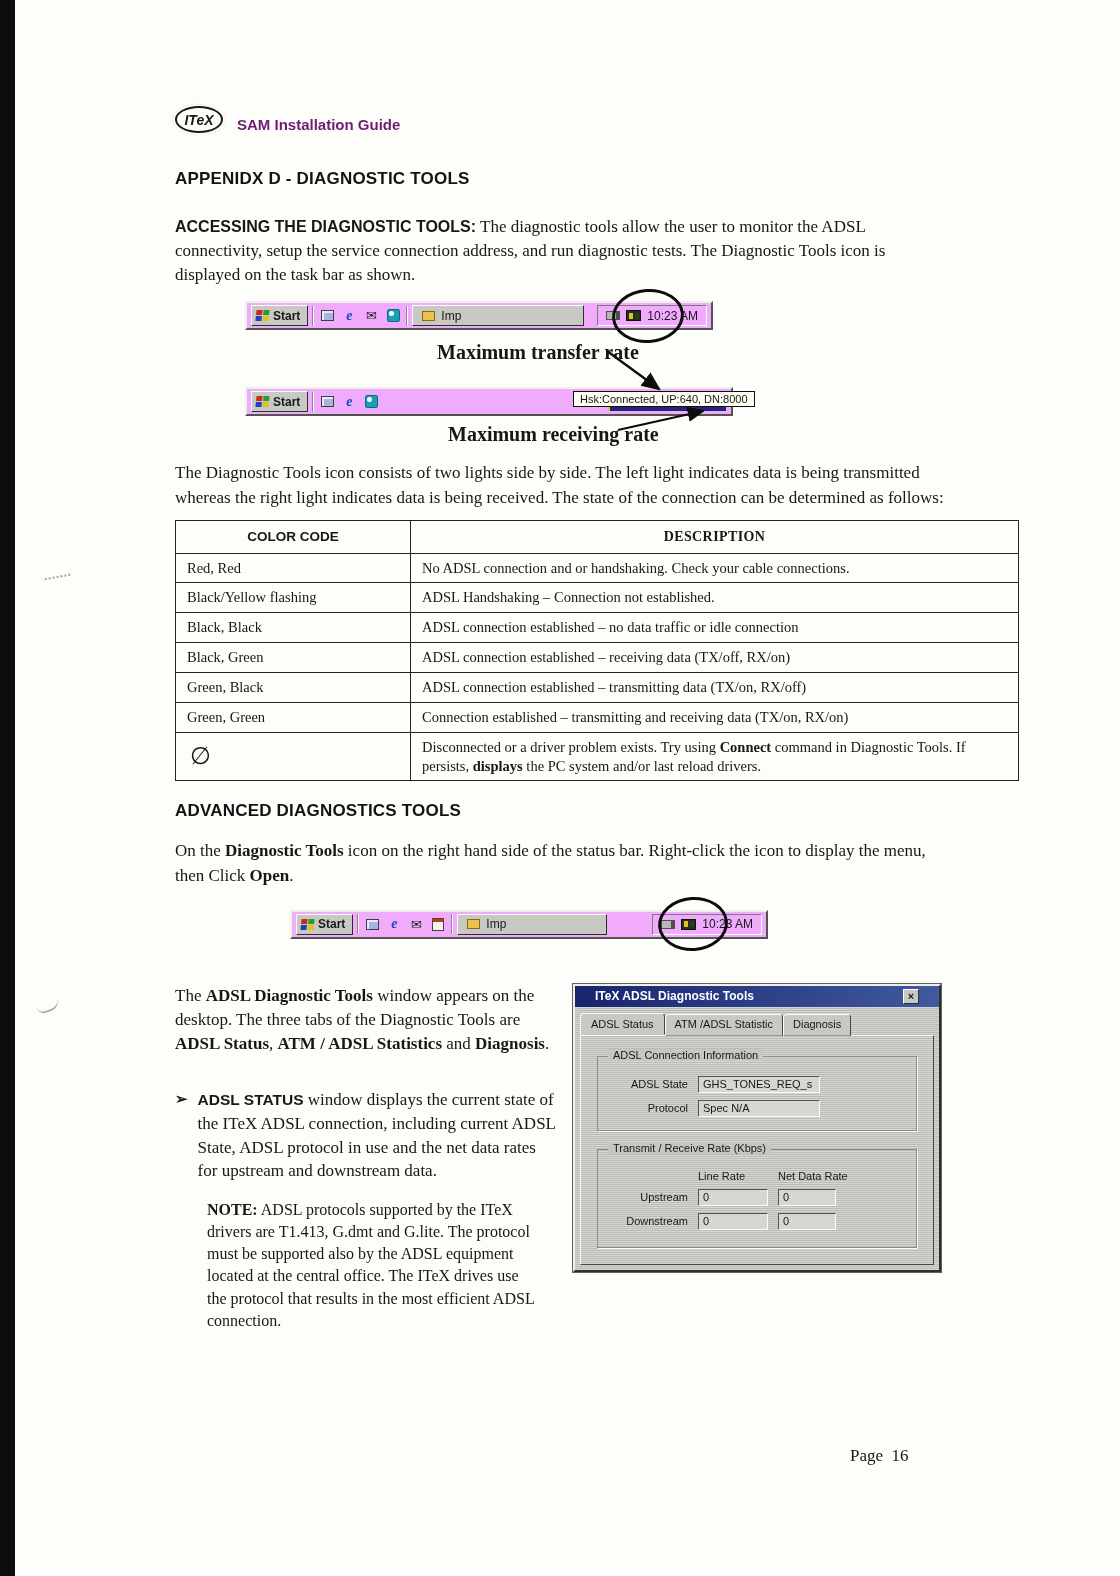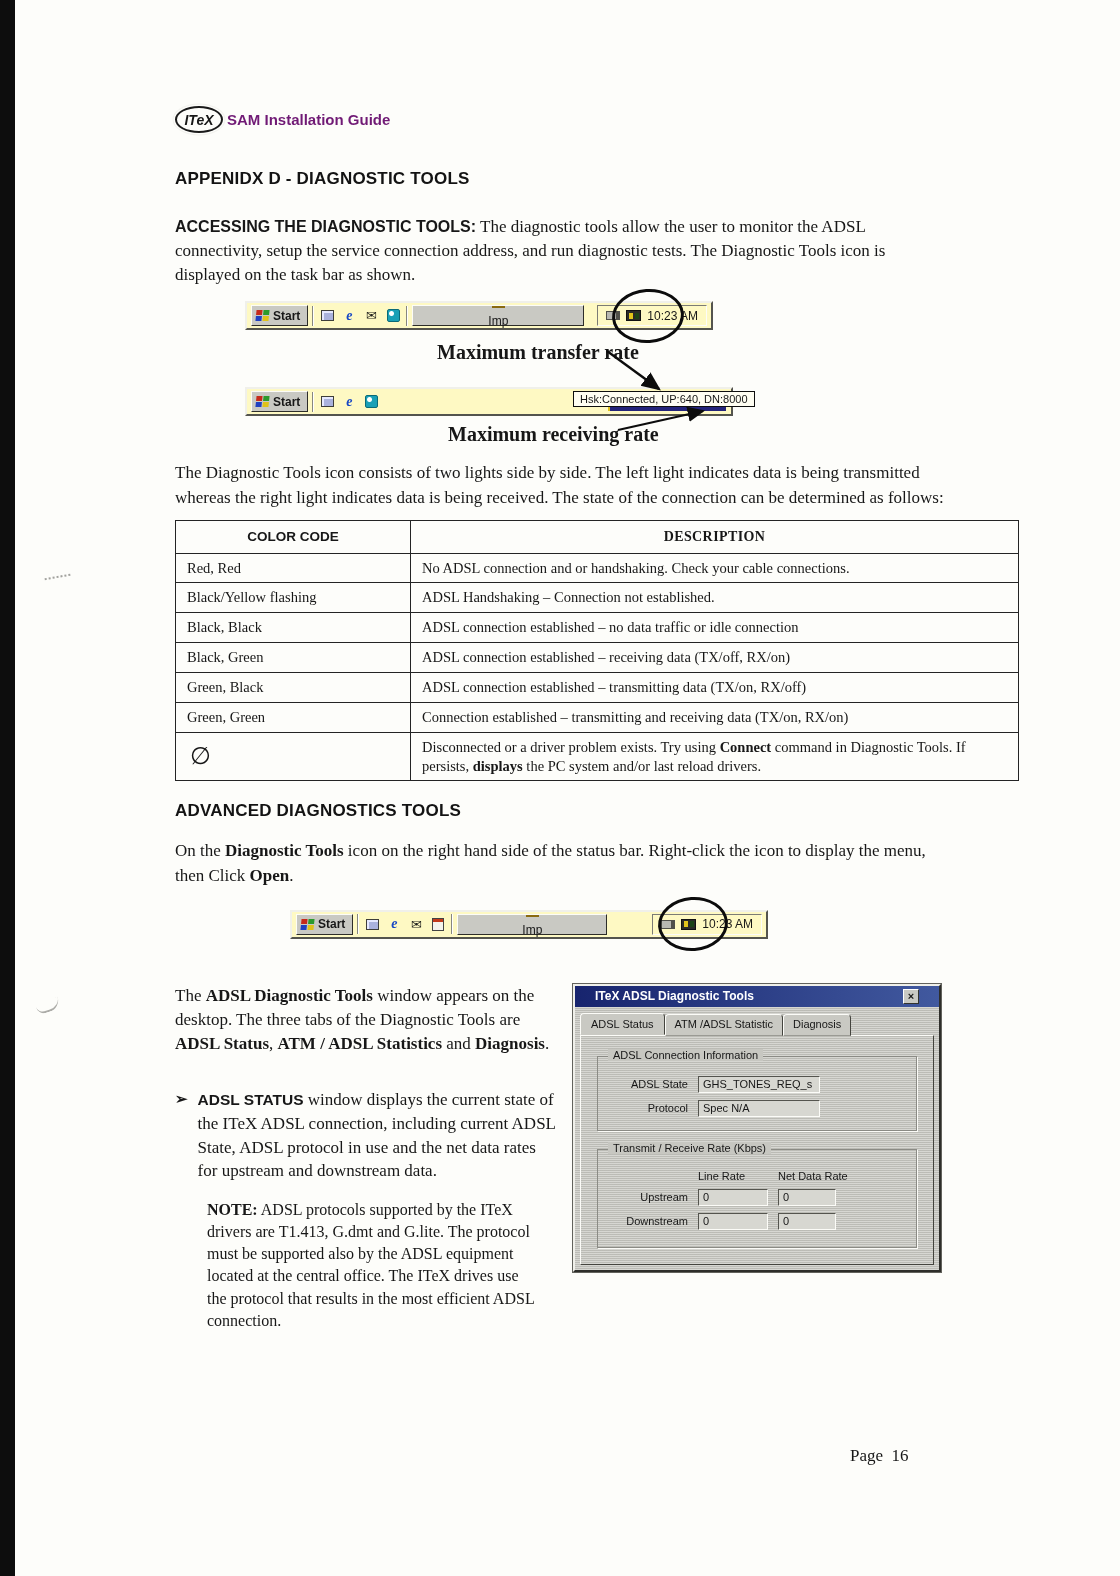--- a/index.html
+++ b/index.html
@@ -10,58 +10,58 @@
     font-family: "Liberation Serif", serif; color: #171717;
   }
   .scan-strip { position:absolute; left:0; top:0; width:15px; height:100%; background:#0d0d0d; }
   .pencil-a { position:absolute; left:44px; top:570px; width:26px; height:8px;
     border-bottom:2px dotted #a2a29e; transform:rotate(-10deg); }
   .pencil-b { position:absolute; left:36px; top:1000px; width:24px; height:12px;
     border-bottom:2px solid #acaca8; border-radius:0 0 14px 10px; transform:rotate(-18deg); }
   .content { position:absolute; left:175px; top:106px; width:772px; }
 
   
-  .doc-header { display:flex; align-items:center; gap:4px; margin-bottom:36px; }
+  .doc-header { display:flex; align-items:flex-end; gap:14px; margin-bottom:36px; }
   .logo { min-width:48px; height:27px; border:2px solid #1a1a1a; border-radius:50%;
     display:flex; align-items:center; justify-content:center; padding:0 6px;
     font:italic bold 14px "Liberation Sans", sans-serif; box-shadow:0 0 0 1.5px #fdfdfa, 0 0 0 2.5px #55555011; }
   .guide-title { font:bold 15px "Liberation Sans", sans-serif; color:#701a75; }
 
   h1.sect, h2.sect { font:bold 17px "Liberation Sans", sans-serif; color:#131313; letter-spacing:.2px; }
   h1.sect { margin-bottom:26px; }
   h2.sect { margin:20px 0 18px; }
 
   p.body { font-size:17px; line-height:1.42; margin-bottom:14px; }
   b.sans { font-family:"Liberation Sans", sans-serif; font-size:16px; }
 
   
   .shot-area { position:relative; height:152px; margin:4px 0 8px; }
   .shot-area2 { position:relative; height:60px; margin:4px 0 0; }
-  .taskbar { position:absolute; height:29px; background:#fef9c3;
+  .taskbar { position:absolute; height:29px; background:#f0abfc;
     border:2px solid; border-color:#f0f0ea #54544e #54544e #f0f0ea;
     display:flex; align-items:center; padding:0 4px; gap:4px; }
   .start-btn { height:21px; display:flex; align-items:center; gap:4px; padding:0 7px 0 4px;
     background:#c9c9c3; border:1px solid; border-color:#fcfcf8 #2d2d29 #2d2d29 #fcfcf8;
     font:bold 12px "Liberation Sans", sans-serif; }
   .winflag { display:grid; grid-template-columns:6px 6px; grid-auto-rows:5px; gap:1px; transform:skewX(-6deg); }
   .winflag i { display:block; }
   .winflag .fr { background:#c62a1a; } .winflag .fg { background:#2c9a2c; }
   .winflag .fb { background:#2040c0; } .winflag .fy { background:#e0c21a; }
   .tb-sep { width:2px; height:20px; border-left:1px solid #87877f; border-right:1px solid #fff; }
   .tb-ico { width:18px; height:18px; display:flex; align-items:center; justify-content:center; }
   .ico-desktop { width:13px; height:11px; background:#aab2dd; border:1px solid #3e3e3a; box-shadow:inset 2px 2px 0 #e6e9ff; }
   .ico-e { font:italic bold 14px "Liberation Serif", serif; color:#1747c4; }
   .ico-mail { font-size:13px; color:#23231f; line-height:1; }
   .ico-channels { width:13px; height:13px; border-radius:2px; border:1px solid #0a6a78;
     background:radial-gradient(circle at 32% 32%, #ffffff 0 2px, #1aa0b6 3px 100%); }
   .ico-notes { width:12px; height:13px; background:#f4f4ec; border:1px solid #444;
     box-shadow:inset 0 3px 0 #c23a1a; }
   .task-btn { height:21px; display:flex; align-items:center; gap:6px; padding:0 9px;
     min-width:172px; background:#c9c9c3; border:1px solid; border-color:#fcfcf8 #2d2d29 #2d2d29 #fcfcf8;
-    font:12px "Liberation Sans", sans-serif;flex-direction:column; }
+    font:12px "Liberation Sans", sans-serif; }
   .ico-folder { width:13px; height:10px; background:#e8c44a; border:1px solid #8a6a10; }
   .tray { margin-left:auto; height:21px; display:flex; align-items:center; gap:6px; padding:0 8px;
     border:1px solid; border-color:#7b7b75 #fcfcf8 #fcfcf8 #7b7b75; font:12px "Liberation Sans", sans-serif; }
   .ico-modem { width:14px; height:9px; background:#b8b8b2; border:1px solid #50504a;
     box-shadow:inset -3px 0 0 #50504a; }
   .ico-lights { width:15px; height:11px; background:#2b2b27; border:1px solid #111;
     display:flex; align-items:center; justify-content:center; gap:2px; }
   .ico-lights i { display:block; width:4px; height:6px; }
   .ico-lights .l1 { background:#e2c51c; } .ico-lights .l2 { background:#16500fb0; }
   .clock { white-space:nowrap; }

